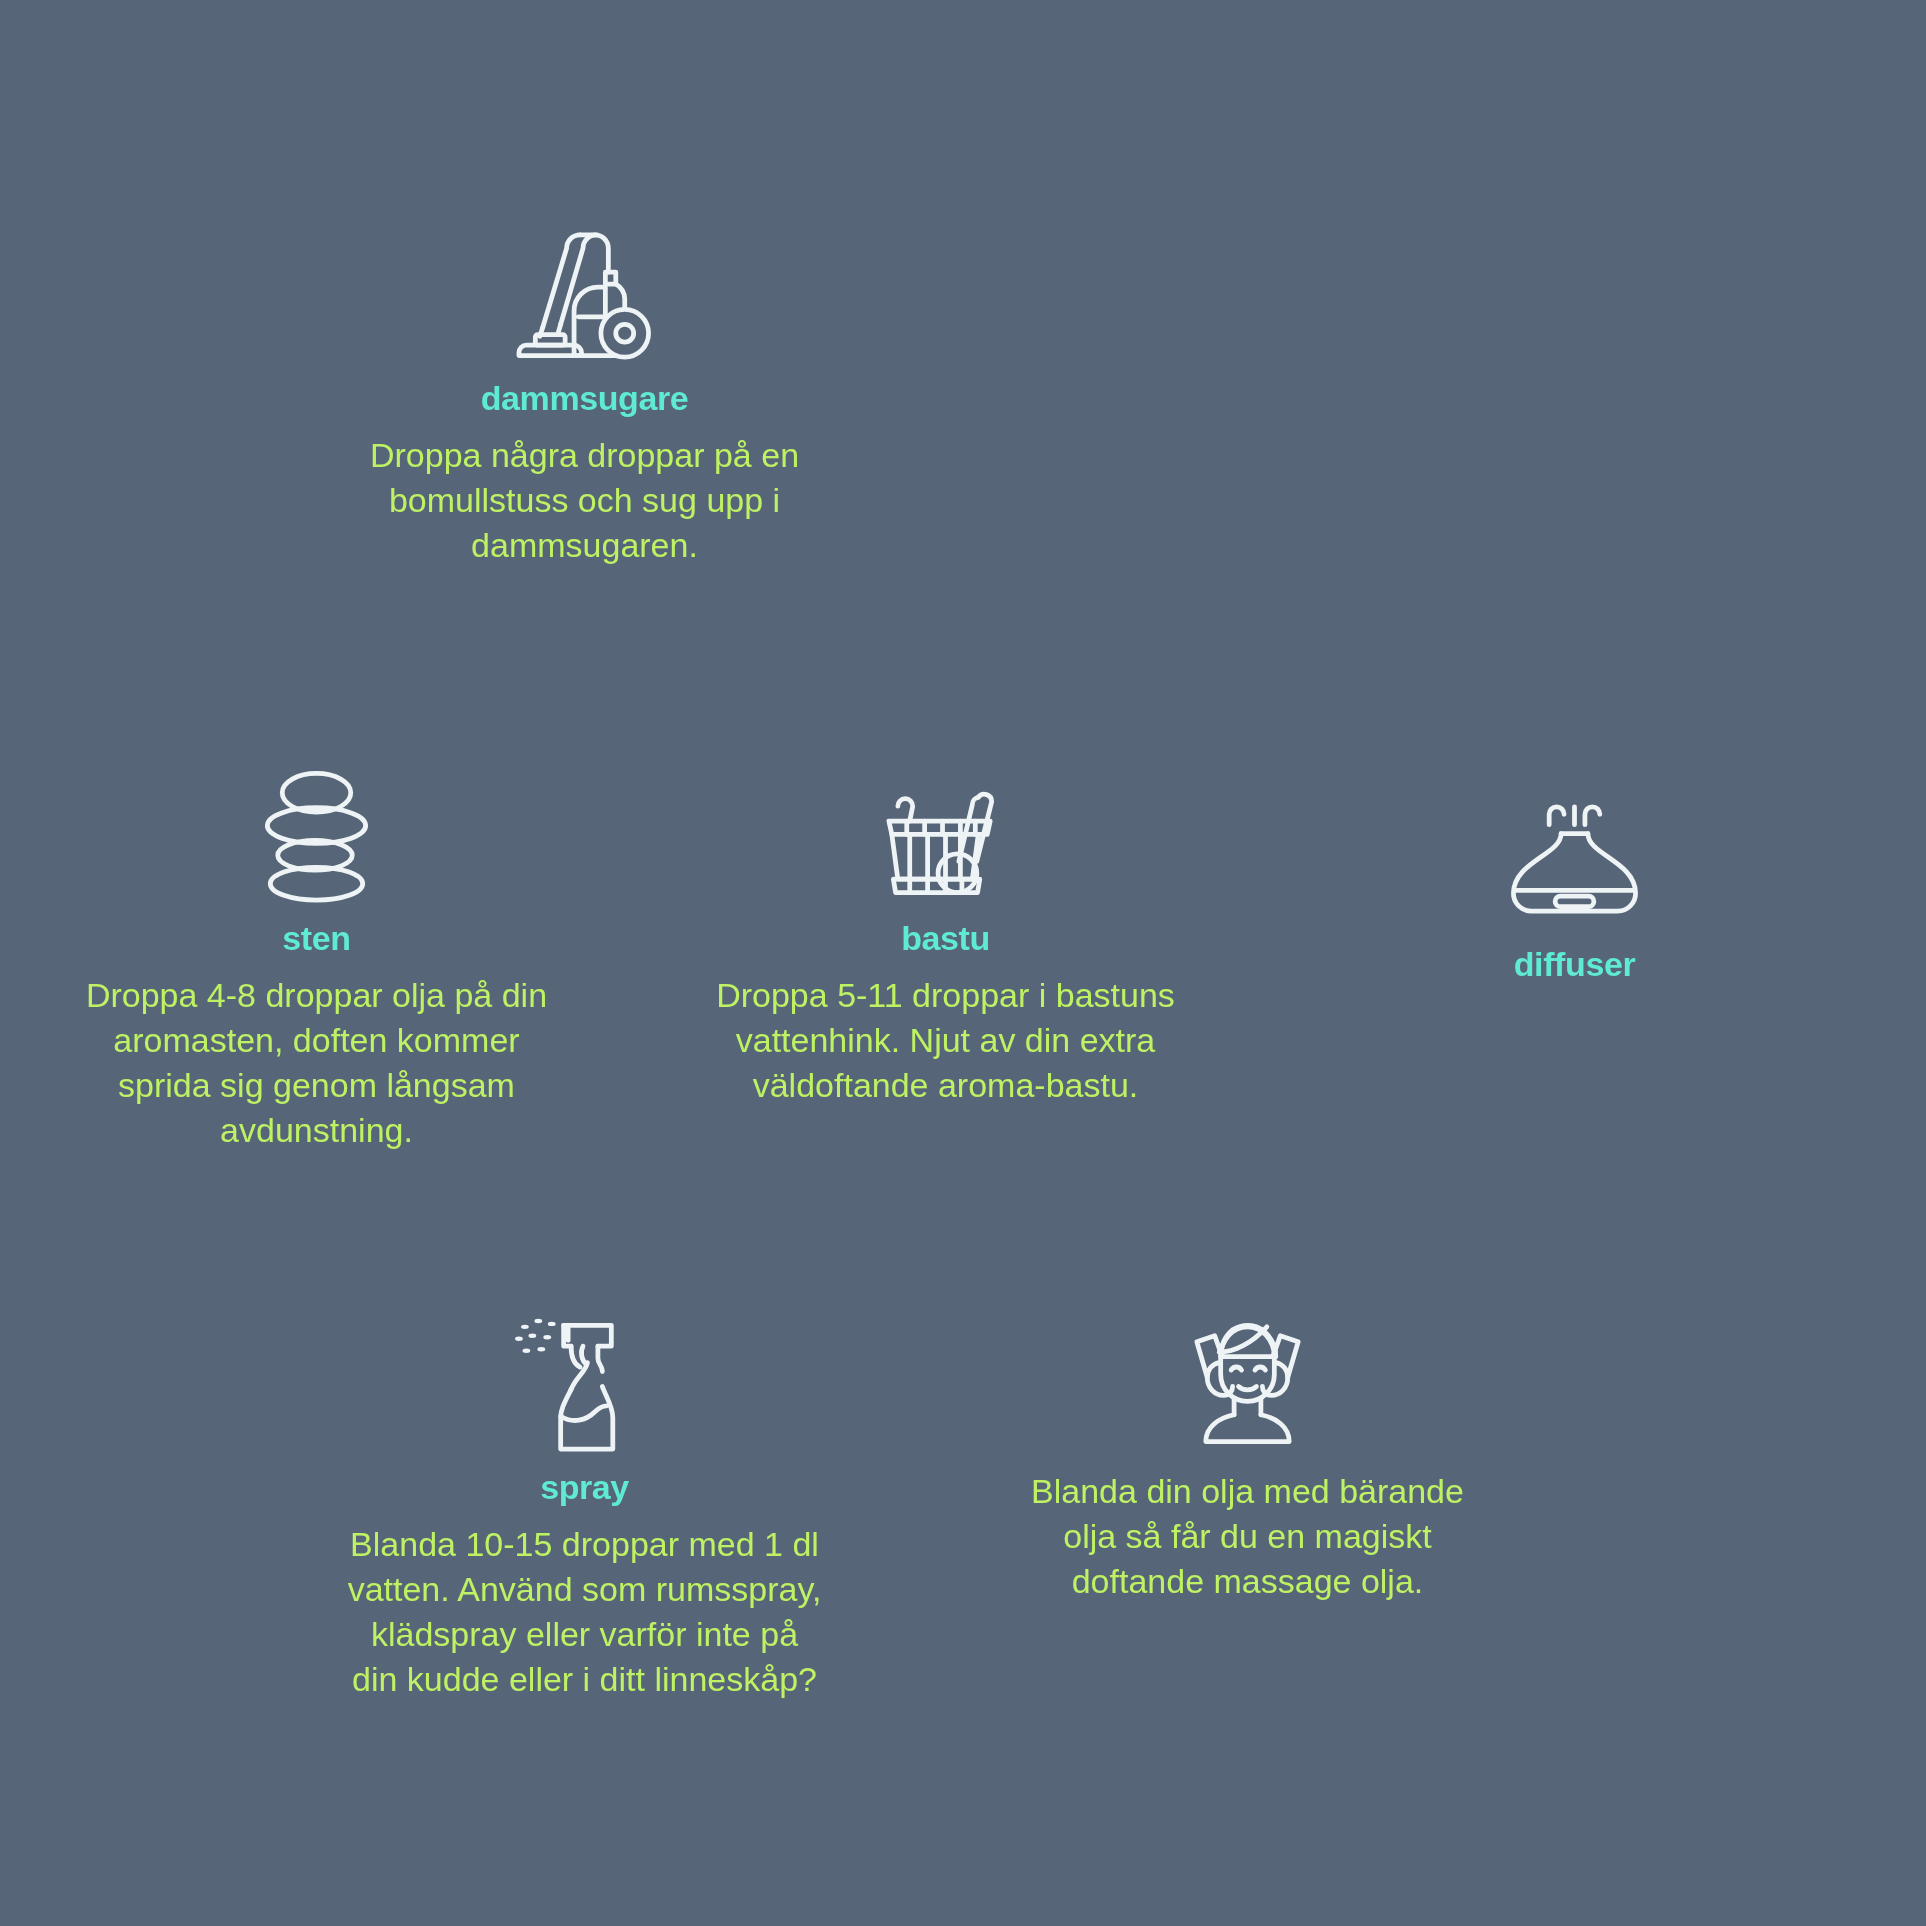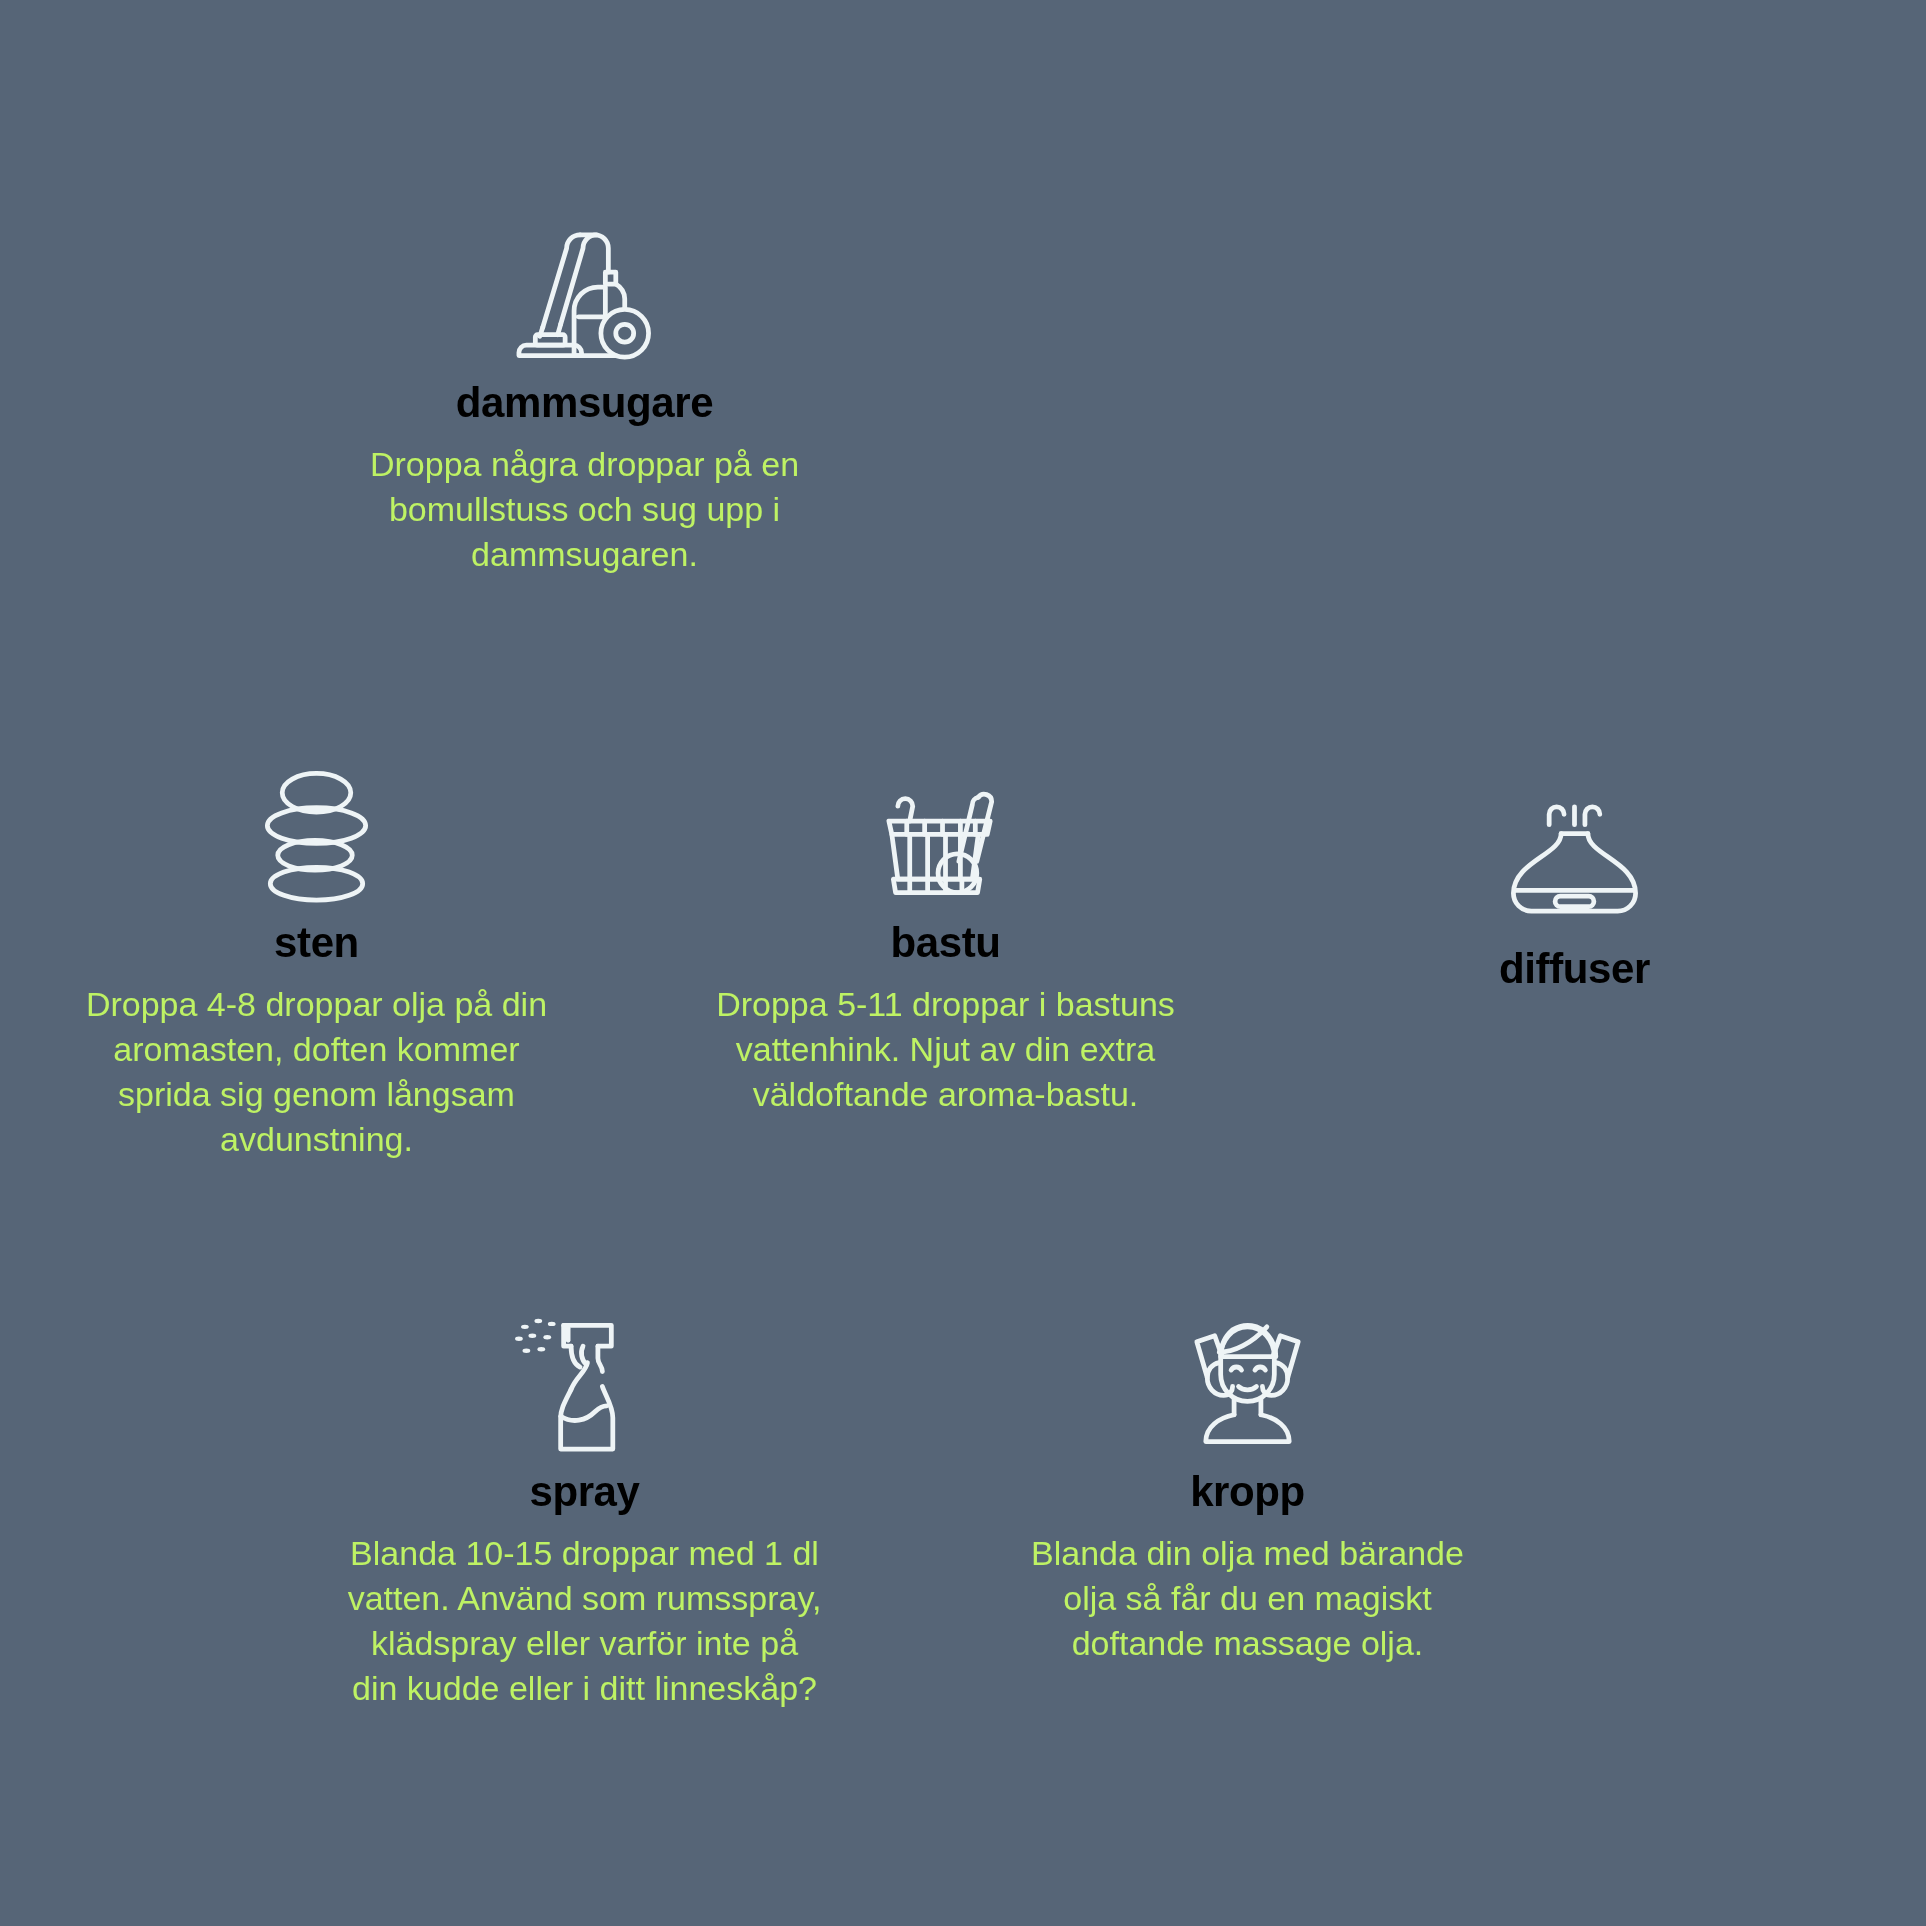--- a/index.html
+++ b/index.html
@@ -32,24 +32,24 @@
     align-items: flex-end;
     justify-content: center;
     height: 168px;
     margin-bottom: 14px;
   }
   .icon-wrap svg {
     display: block;
   }
 
   .card-title {
-    font-size: 42px;
+    font-size: 34px;
     font-weight: 700;
     letter-spacing: -0.4px;
-    color: #000000;
+    color: #5eead4;
     line-height: 1.1;
     margin: 0 0 16px 0;
     white-space: nowrap;
   }
 
   .card-desc {
     font-size: 34px;
     font-weight: 300;
     line-height: 1.32;
     color: #bef264;
@@ -224,20 +224,19 @@
         <path d="M31 38 c-5 1 -8 5 -8 10 c0 7 5 12 11 12 c4 0 6 -3 6 -6"></path>
         <path d="M23 48 l-7 -24 l12 -4 l5 14"></path>
         <path d="M69 38 c5 1 8 5 8 10 c0 7 -5 12 -11 12 c-4 0 -6 -3 -6 -6"></path>
         <path d="M77 48 l7 -24 l-12 -4 l-5 14"></path>
 
         <path d="M41 62 v11 M59 62 v11"></path>
 
         <path d="M41 73 c-10 2 -19 8 -19 18 h56 c0 -10 -9 -16 -19 -18"></path>
       </svg>
     </div>
-    <h3 class="card-title">kropp</h3>
     <p class="card-desc">Blanda din olja med bärande
 olja så får du en magiskt
 doftande massage olja.</p>
   </div>
 
 </div>
 
 
 </body></html>

